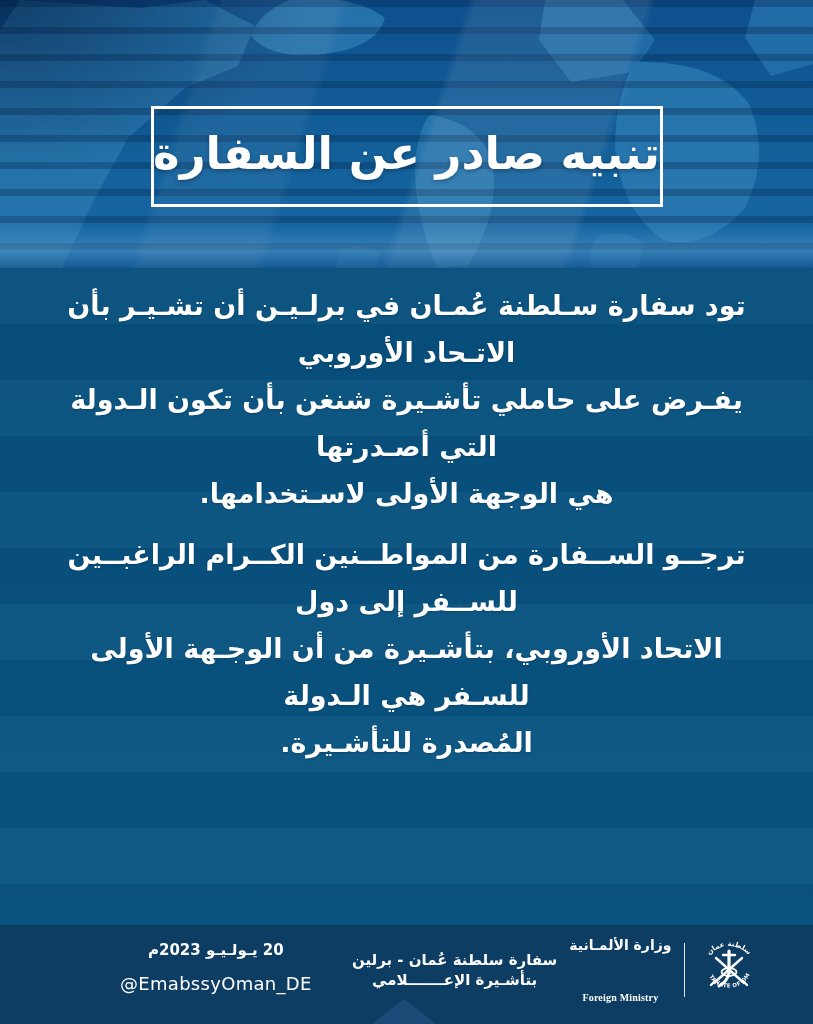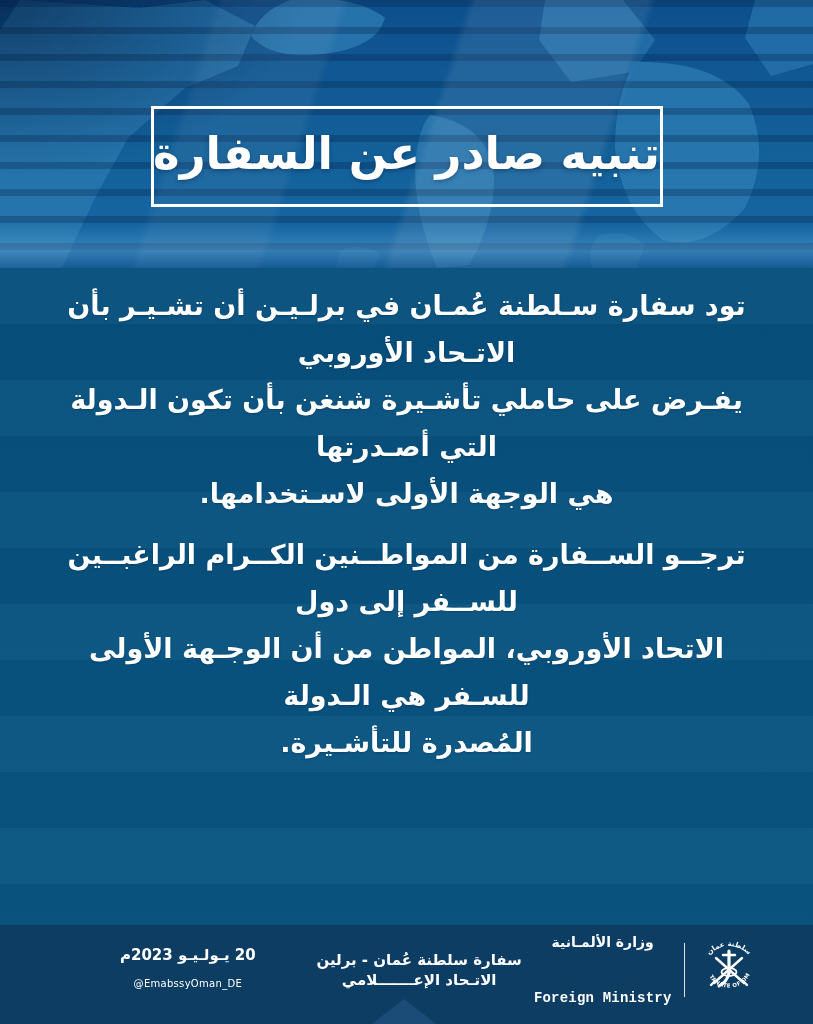--- a/index.html
+++ b/index.html
@@ -73,29 +73,29 @@
   }
   .footer-tri{
     position:absolute; bottom:0; left:372px;
     width:0; height:0;
     border-left:32px solid transparent;
     border-right:32px solid transparent;
     border-bottom:25px solid rgba(45,95,145,.45);
   }
   .f-left{ text-align:center; padding-bottom:14px; }
   .f-date{ font-size:15px; font-weight:bold; direction:rtl; }
-  .f-handle{ font-size:10px; margin-top:14px; letter-spacing:.3px; }
+  .f-handle{ font-size:18px; margin-top:14px; letter-spacing:.3px; }
 
   .f-right{ display:flex; align-items:center; gap:12px; padding-bottom:10px; }
   .embassy{ text-align:center; direction:rtl; }
   .embassy .l1{ font-size:15px; font-weight:bold; line-height:1.5; }
   .embassy .l2{ font-size:15px; font-weight:bold; line-height:1.3; }
   .ministry{ text-align:center; direction:rtl; }
   .ministry .ar{ font-size:14px; font-weight:bold; line-height:1.4; }
-  .ministry .en{ font-family:Liberation Mono, monospace; font-weight:bold; font-size:14px; letter-spacing:.2px;margin-top:37px; }
+  .ministry .en{ font-family:Liberation Serif, serif; font-weight:bold; font-size:10px; letter-spacing:.2px;margin-top:37px; }
   .f-divider{ width:1.5px; height:54px; background:rgba(255,255,255,.85); }
   .emblem{ width:64px; height:64px; }
 </style>
 </head>
 <body>
 
 <div class="poster" dir="rtl">
 
   <div class="hero">
     <svg class="map" viewBox="0 0 813 268" preserveAspectRatio="none" aria-hidden="true">
@@ -115,37 +115,37 @@
     <div class="title-box">
       <h1>تنبيه صادر عن السفارة</h1>
     </div>
   </div>
 
   <div class="content">
     <p>تود سفارة سـلطنة عُمـان في برلـيـن أن تشـيـر بأن الاتـحاد الأوروبي
 يفـرض على حاملي تأشـيرة شنغن بأن تكون الـدولة التي أصـدرتها
 هي الوجهة الأولى لاسـتخدامها.</p>
     <p>ترجــو الســفارة من المواطــنين الكــرام الراغبــين للســفر إلى دول
-الاتحاد الأوروبي، المواطن من أن الوجـهة الأولى للسـفر هي الـدولة
+الاتحاد الأوروبي، بتأشـيرة من أن الوجـهة الأولى للسـفر هي الـدولة
 المُصدرة للتأشـيرة.</p>
 
   </div>
 
   <div class="footer" dir="ltr">
     <div class="footer-tri"></div>
 
     <div class="f-left">
       <div class="f-date">20 يـولـيـو 2023م</div>
       <div class="f-handle">@EmabssyOman_DE</div>
     </div>
 
     <div class="f-right">
       <div class="embassy">
         <div class="l1">سفارة سلطنة عُمان - برلين</div>
-        <div class="l2">الاتـحاد الإعـــــــلامي</div>
+        <div class="l2">بتأشـيرة الإعـــــــلامي</div>
       </div>
 
       <div class="ministry">
         <div class="ar">وزارة الألمـانية</div>
         <div class="en">Foreign Ministry</div>
       </div>
 
       <div class="f-divider"></div>
 
       <svg class="emblem" viewBox="0 0 64 64" aria-hidden="true">

